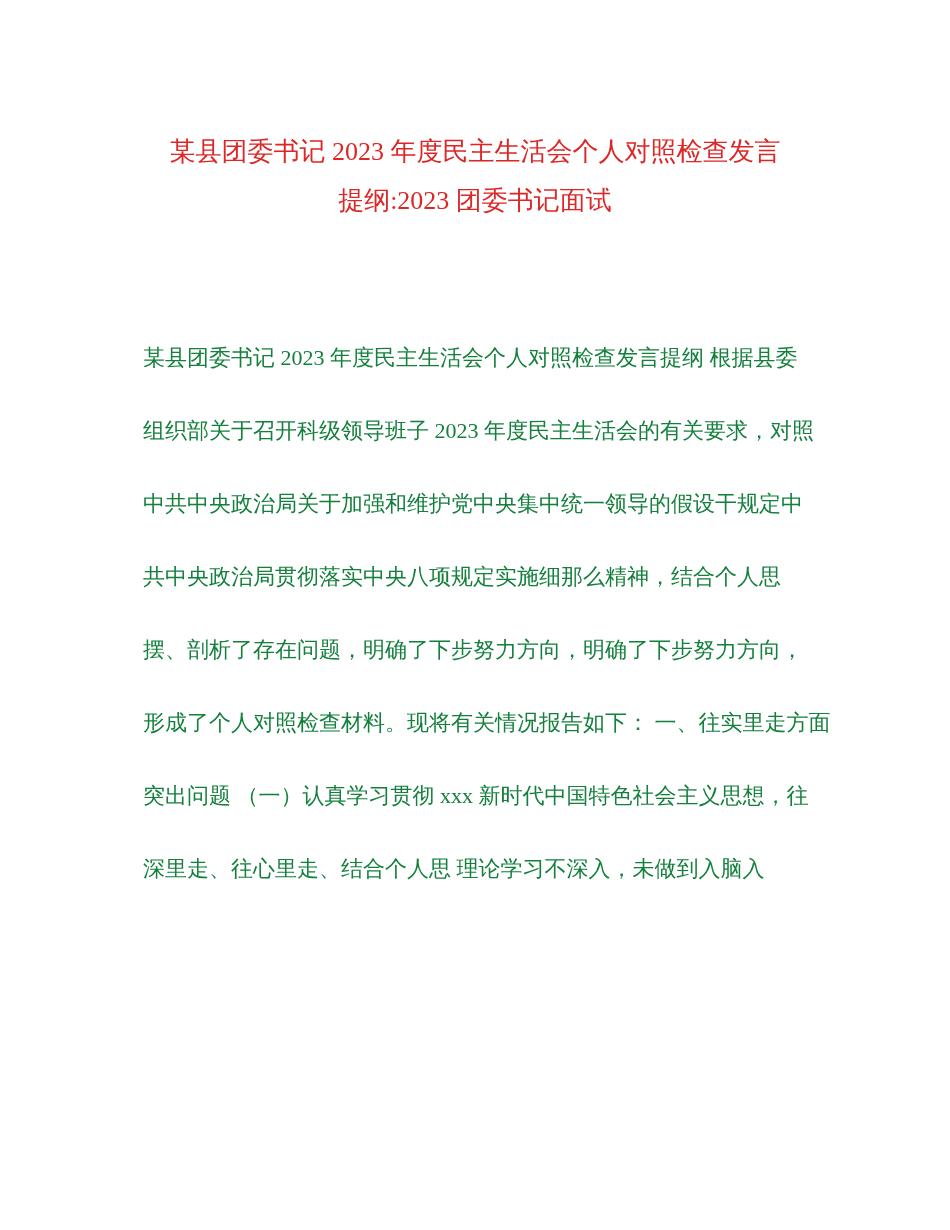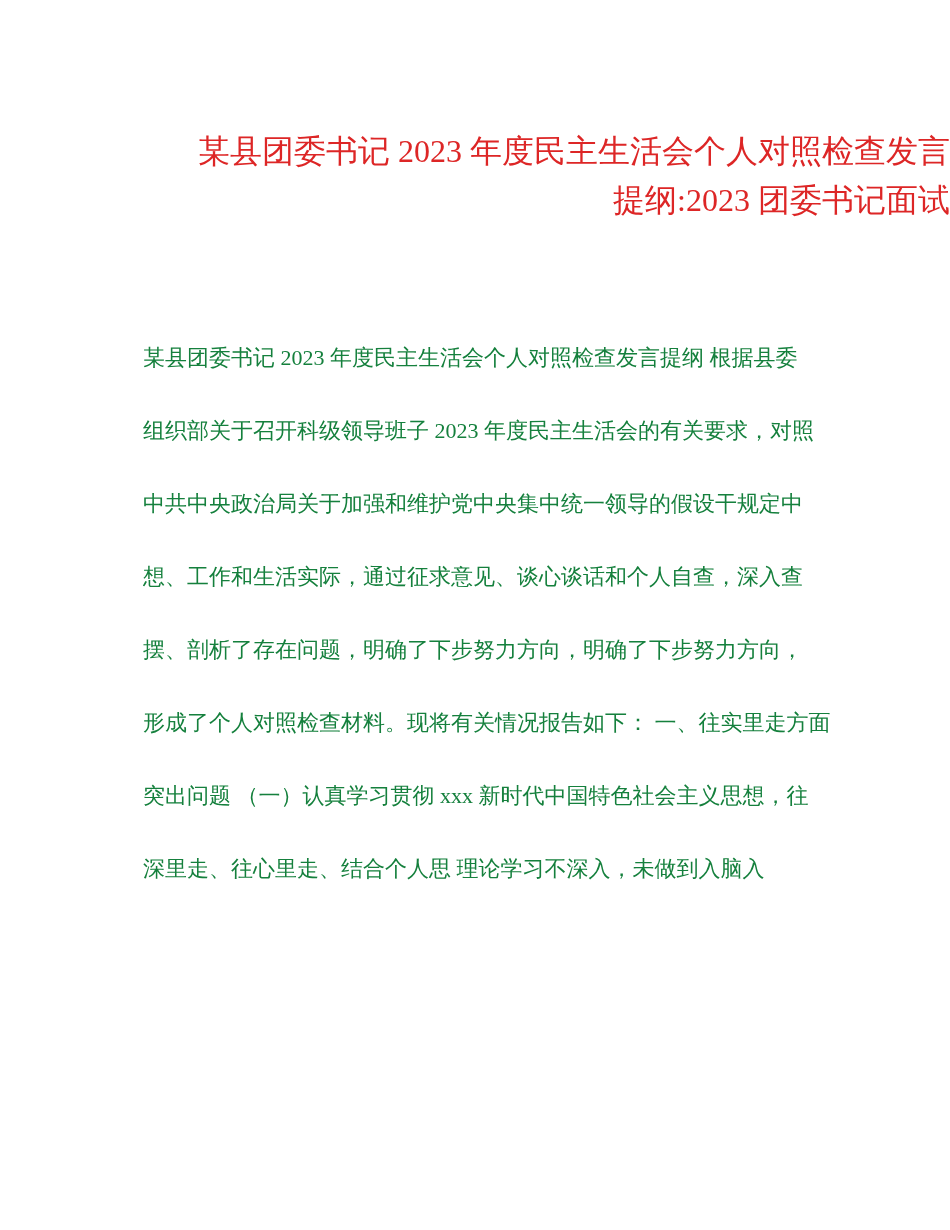--- a/index.html
+++ b/index.html
@@ -14,23 +14,23 @@
     background: #ffffff;
     overflow: hidden;
     font-family: "Liberation Serif", "DejaVu Serif", serif;
   }
   .doc-title {
     position: absolute;
     top: 127px;
     left: 0;
     width: 950px;
     margin: 0;
-    text-align: right;
+    text-align: center;
     color: #dd2626;
-    font-size: 32px;
+    font-size: 26px;
     font-weight: normal;
     line-height: 49px;
   }
   .title-line {
     white-space: nowrap;
   }
   .doc-body {
     position: absolute;
     top: 321px;
     left: 143px;
@@ -53,20 +53,20 @@
 
   <h1 class="doc-title">
     <div class="title-line">某县团委书记 2023 年度民主生活会个人对照检查发言</div>
     <div class="title-line">提纲:2023 团委书记面试</div>
   </h1>
 
   <div class="doc-body">
     <div class="body-line">某县团委书记 2023 年度民主生活会个人对照检查发言提纲 根据县委</div>
     <div class="body-line">组织部关于召开科级领导班子 2023 年度民主生活会的有关要求，对照</div>
     <div class="body-line">中共中央政治局关于加强和维护党中央集中统一领导的假设干规定中</div>
-    <div class="body-line">想、工作和生活实际，通过征求意见、谈心谈话和个人自查，深入查</div>
+    <div class="body-line">共中央政治局贯彻落实中央八项规定实施细那么精神，结合个人思</div>
     <div class="body-line">摆、剖析了存在问题，明确了下步努力方向，明确了下步努力方向，</div>
     <div class="body-line">形成了个人对照检查材料。现将有关情况报告如下： 一、往实里走方面</div>
     <div class="body-line">突出问题 （一）认真学习贯彻 xxx 新时代中国特色社会主义思想，往</div>
     <div class="body-line">深里走、往心里走、结合个人思 理论学习不深入，未做到入脑入</div>
   </div>
 
 </div>
 
 </body></html>

